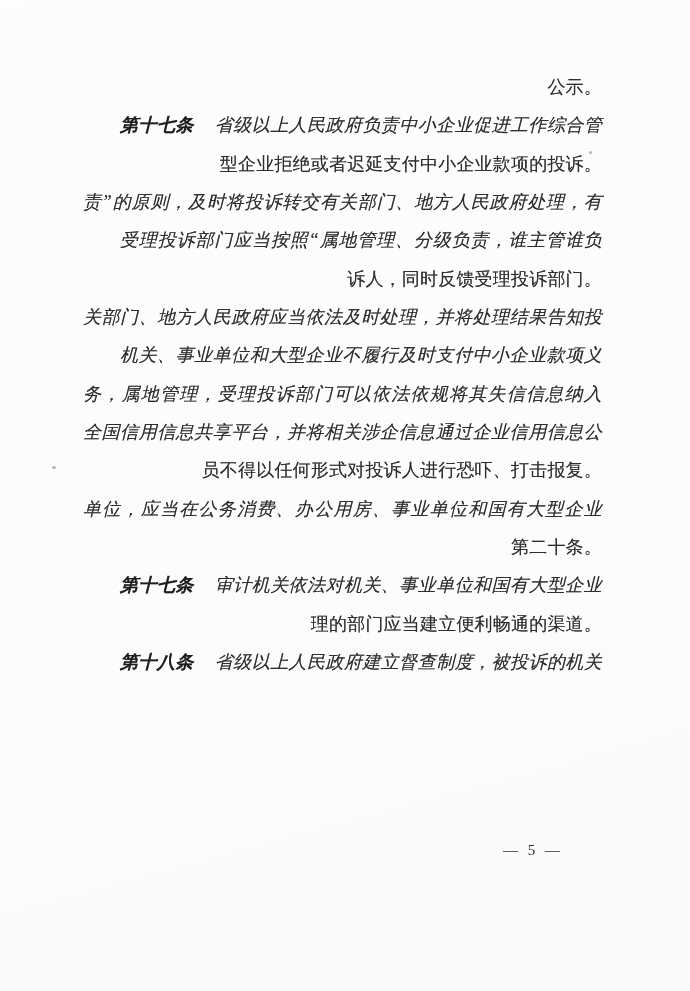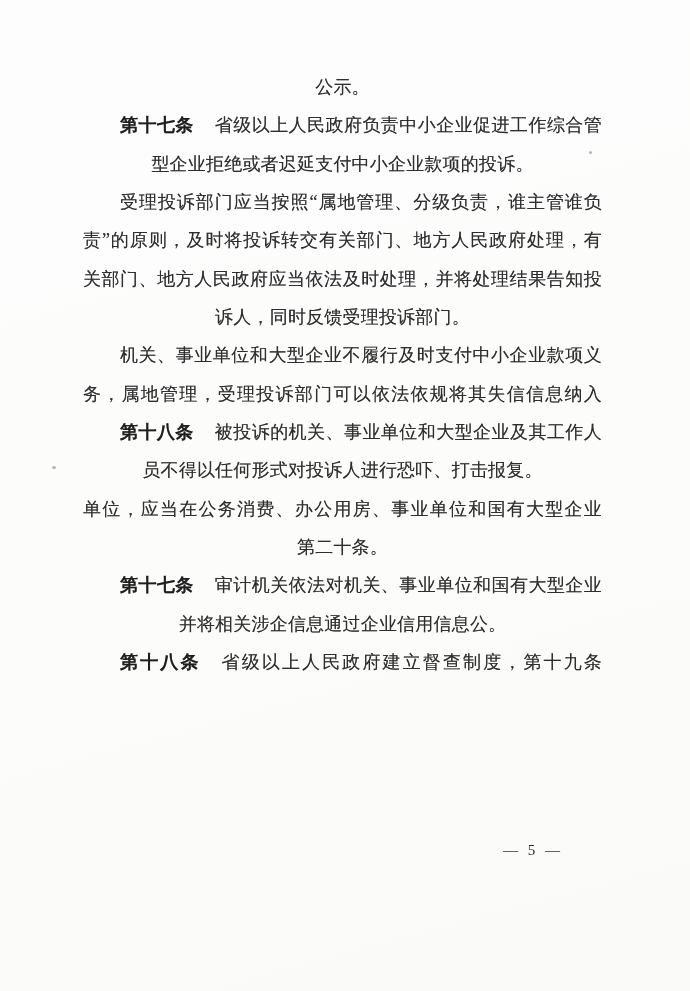--- a/index.html
+++ b/index.html
@@ -20,28 +20,29 @@
     position: absolute;
     left: 83px;
     top: 68px;
     width: 519px;
   }
   .line {
     height: 38.35px;
     line-height: 38.35px;
     font-size: 18px;
     letter-spacing: 0.2px;
-    text-align: center;
+    text-align: right;
     color: #2e2e2e;
     
     text-shadow: 0 0 0.4px rgba(46,46,46,0.55);
   }
   .line.full {
     text-align: justify;
     text-align-last: justify;
+    font-style: italic;
   }
   .line.indent {
     padding-left: 37px;
   }
   .head {
     font-weight: bold;
     color: #1e1e1e;
     margin-right: 21px;
   }
   .page-number {
@@ -66,30 +67,30 @@
   .speck-2 { left: 589px; top: 151px; width: 3px; height: 3px; }
 </style>
 </head>
 <body>
 
 <div class="page">
   <div class="text-block">
       <div class="line"><span>公示。</span></div>
       <div class="line indent full"><span class="head">第十七条</span><span>省级以上人民政府负责中小企业促进工作综合管</span></div>
       <div class="line"><span>型企业拒绝或者迟延支付中小企业款项的投诉。</span></div>
+      <div class="line full"><span>责”的原则，及时将投诉转交有关部门、地方人民政府处理，有</span></div>
       <div class="line indent full"><span>受理投诉部门应当按照“属地管理、分级负责，谁主管谁负</span></div>
-      <div class="line full"><span>责”的原则，及时将投诉转交有关部门、地方人民政府处理，有</span></div>
+      <div class="line"><span>诉人，同时反馈受理投诉部门。</span></div>
       <div class="line full"><span>关部门、地方人民政府应当依法及时处理，并将处理结果告知投</span></div>
-      <div class="line"><span>诉人，同时反馈受理投诉部门。</span></div>
       <div class="line indent full"><span>机关、事业单位和大型企业不履行及时支付中小企业款项义</span></div>
       <div class="line full"><span>务，属地管理，受理投诉部门可以依法依规将其失信信息纳入</span></div>
-      <div class="line indent full"><span class="head">第十八条</span><span>被投诉的机关、事业单位和大型企业及其工作人</span></div>
+      <div class="line full"><span>全国信用信息共享平台，并将相关涉企信息通过企业信用信息公</span></div>
       <div class="line"><span>员不得以任何形式对投诉人进行恐吓、打击报复。</span></div>
       <div class="line full"><span>单位，应当在公务消费、办公用房、事业单位和国有大型企业</span></div>
       <div class="line"><span>第二十条。</span></div>
       <div class="line indent full"><span class="head">第十七条</span><span>审计机关依法对机关、事业单位和国有大型企业</span></div>
-      <div class="line"><span>并将相关涉企信息通过企业信用信息公。</span></div>
-      <div class="line indent full"><span class="head">第十八条</span><span>省级以上人民政府建立督查制度，第十九条</span></div>
+      <div class="line"><span>理的部门应当建立便利畅通的渠道。</span></div>
+      <div class="line indent full"><span class="head">第十八条</span><span>省级以上人民政府建立督查制度，被投诉的机关</span></div>
     </div>
   <div class="page-number">— 5 —</div>
   <div class="speck speck-1"></div>
   <div class="speck speck-2"></div>
 </div>
 
 </body></html>

